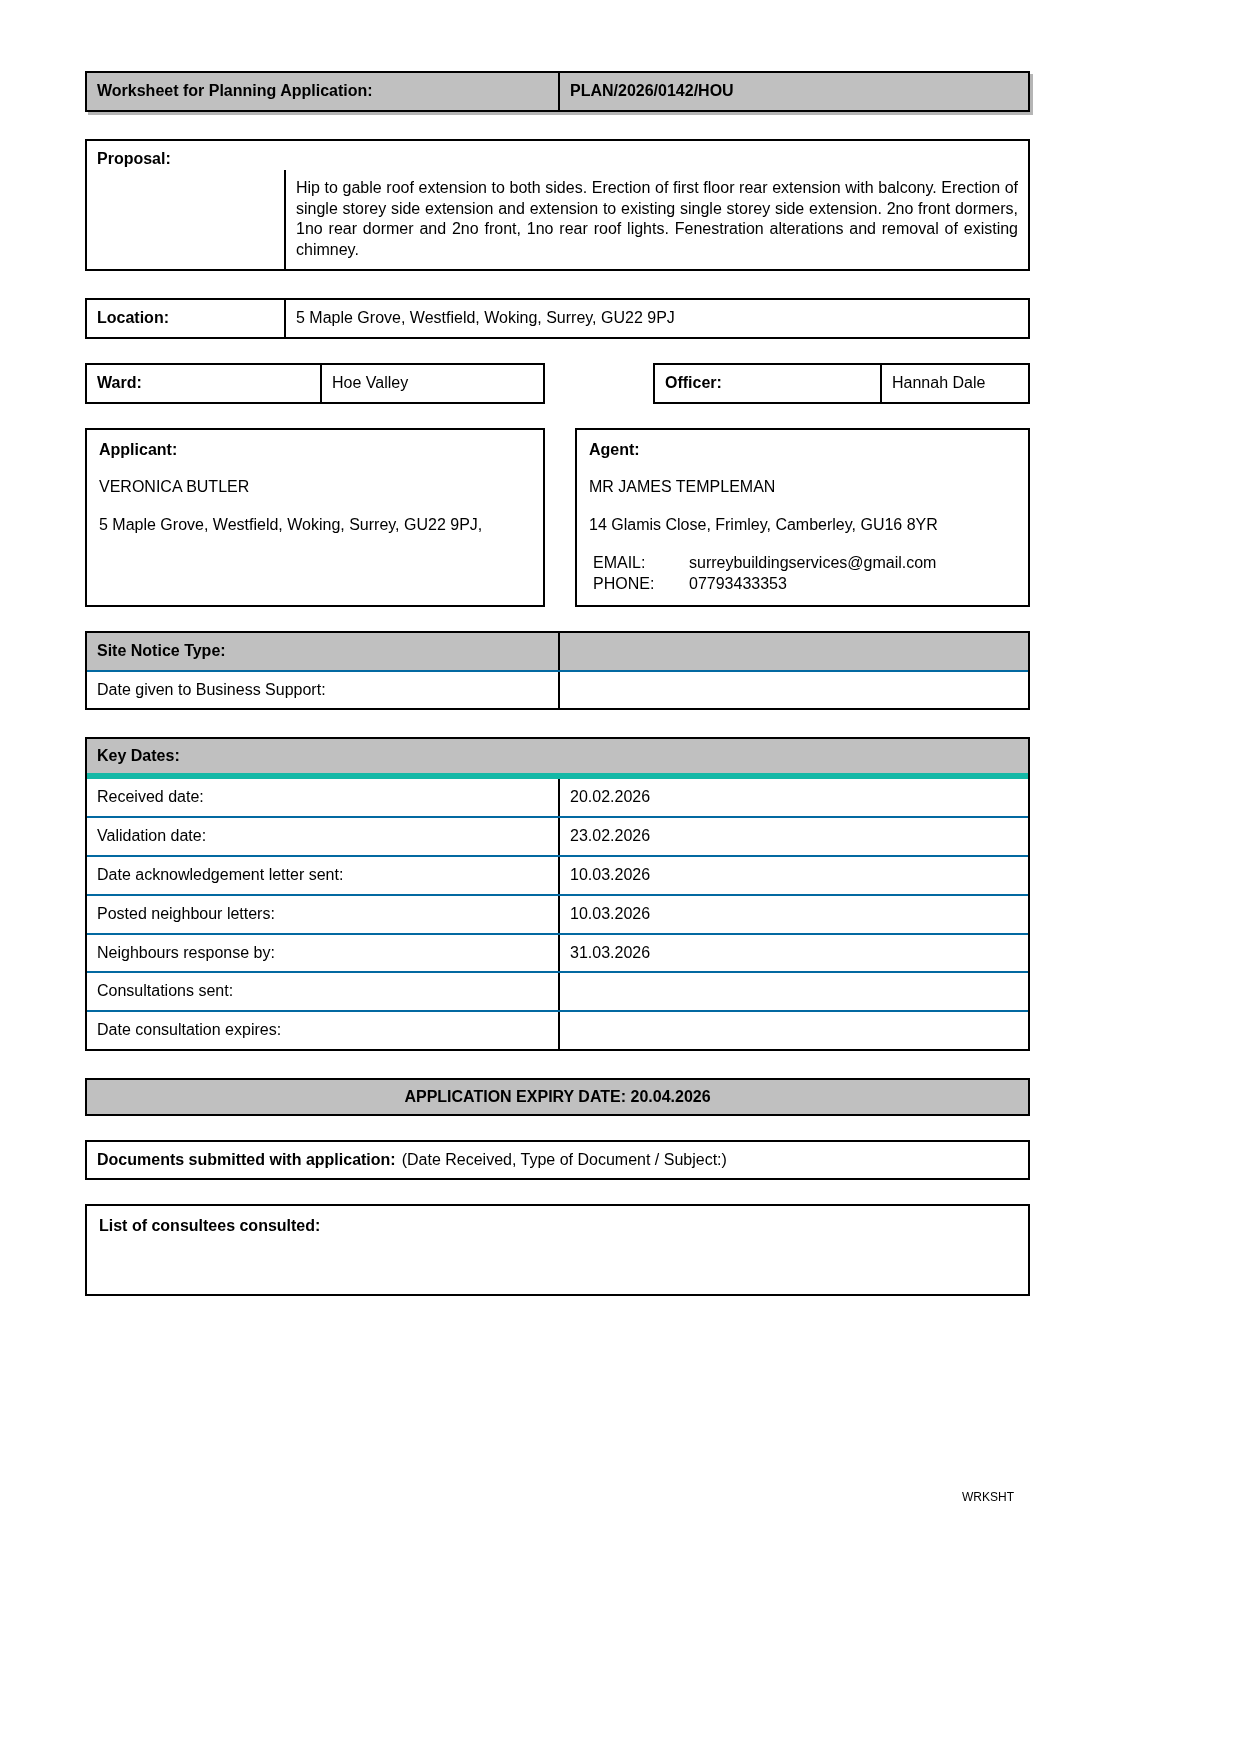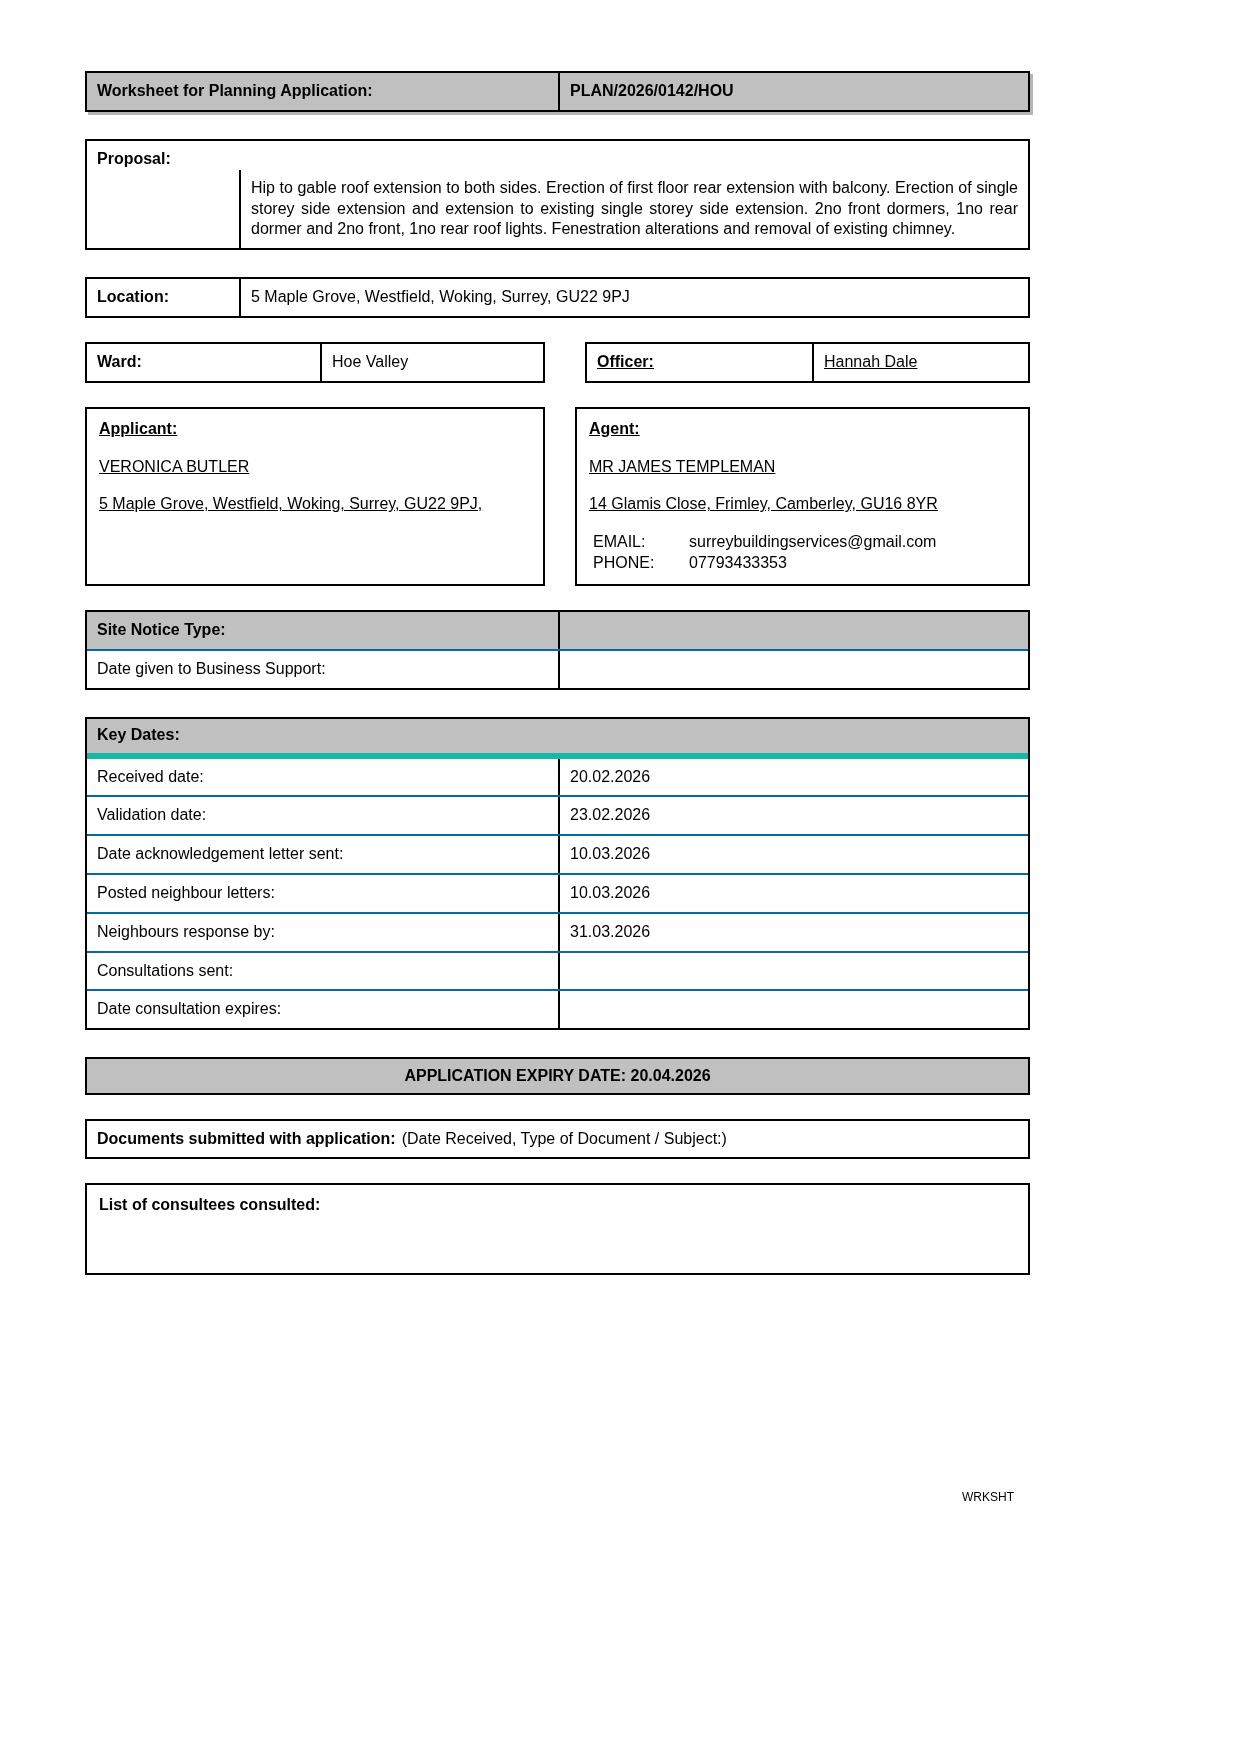--- a/index.html
+++ b/index.html
@@ -38,34 +38,34 @@
   .bold { font-weight: bold; }
   .justify { text-align: justify; margin-top: 29px; }
   .section-gap-sm { margin-top: 24px; gap: 20px; }
   .section-gap-md { margin-top: 27px; }
 
   
   .hdr-left { width: 471px; }
   .hdr-right { flex: 1; }
 
   
-  .lbl-narrow { width: 152px; flex: none; }
+  .lbl-narrow { width: 197px; flex: none; }
   .val-wide { flex: 1; }
 
   
   .pair { display: flex; justify-content: space-between; }
   .ward-tbl { width: 460px; }
-  .officer-tbl { width: 445px; text-decoration: underline; }
+  .officer-tbl { width: 377px; }
   .ward-lbl { width: 233px; flex: none; }
   .officer-lbl { width: 225px; flex: none; }
 
   
   .app-box { width: 460px; min-height: 168px; padding: 10px 12px; }
   .agent-box { width: 455px; min-height: 168px; padding: 10px 12px; }
-  .app-box p, .agent-box p { margin-bottom: 17px; text-decoration: underline; }
+  .app-box p, .agent-box p { margin-bottom: 17px; }
   .contact-line { display: flex; }
   .contact-label { width: 100px; flex: none; padding-left: 4px; }
 
   
   .kv-label { width: 471px; flex: none; padding: 8px 10px; display: flex; align-items: center; }
   .kv-value { flex: 1; border-left: 2px solid #000; padding: 8px 10px; display: flex; align-items: center; }
   .kv-row { display: flex; min-height: 37px; }
   .kv-row + .kv-row { border-top: 2px solid #0369a1; }
   .kd-header { min-height: 34px; padding: 6px 10px; display: flex; align-items: center; }
 

